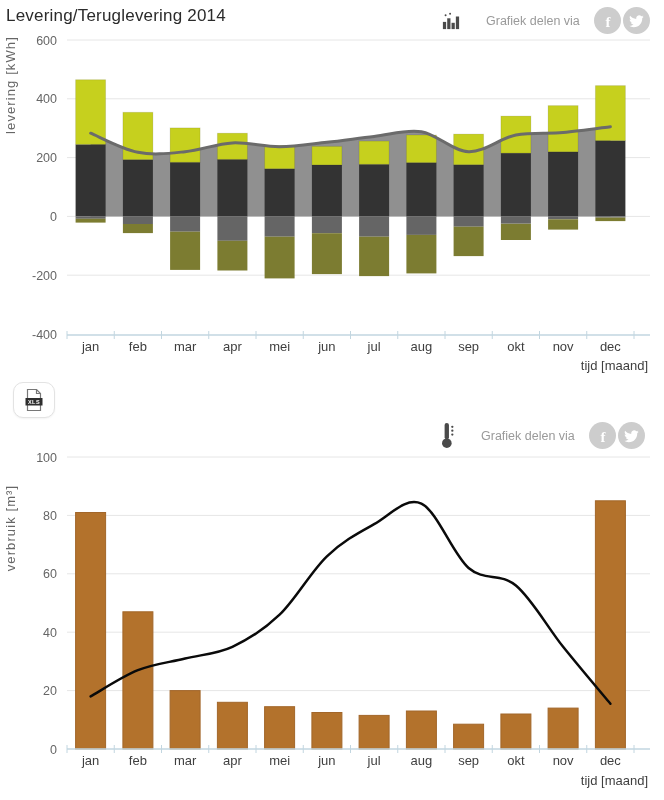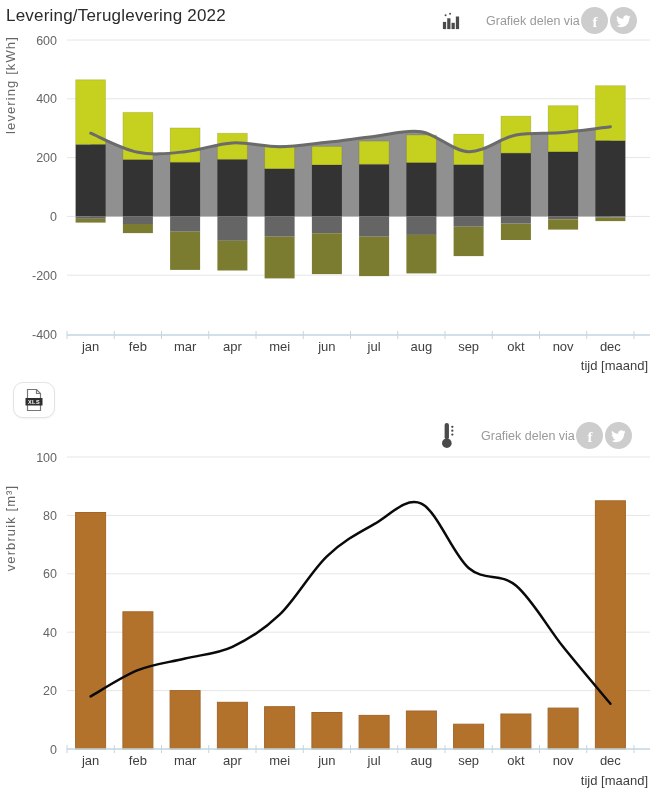--- a/index.html
+++ b/index.html
@@ -1,21 +1,21 @@
 <!DOCTYPE html>
 <html><head>
 <meta charset="utf-8">
 <style>
   html,body{margin:0;padding:0;background:#fff;}
   .page{position:relative;width:664px;height:800px;background:#fff;overflow:hidden;
         font-family:"Liberation Sans",sans-serif;}
   .page-title{position:absolute;left:6px;top:6px;font-size:17px;color:#2b2b2b;letter-spacing:.2px;}
   .share-row{position:absolute;display:flex;align-items:center;}
   .share-row .type-icon{display:inline-flex;margin-right:26px;}
-  .share-label{font-size:12.5px;color:#9a9a9a;margin-right:0;white-space:nowrap;text-align:right;}
+  .share-label{font-size:12.5px;color:#9a9a9a;margin-right:13px;white-space:nowrap;text-align:right;}
   .share-btn{border:none;background:transparent;padding:0;margin:0 1px;cursor:pointer;line-height:0;}
   .xls-button{position:absolute;left:13px;top:382px;width:42px;height:36px;background:#fff;
               border:1px solid #e3e3e3;border-radius:10px;display:flex;align-items:center;
               justify-content:center;padding:0;cursor:pointer;box-shadow:0 1px 2px rgba(0,0,0,.05);}
   #chart-canvas{position:absolute;left:0;top:0;}
   #chart-canvas text{font-family:"Liberation Sans",sans-serif;}
   .ct-tick{font-size:12.5px;fill:#666;}
   .ct-month{font-size:13px;fill:#3f3f3f;}
   .ct-ylab{font-size:13px;fill:#666;letter-spacing:1.1px;}
   .ct-xlab{font-size:13px;fill:#3f3f3f;}
@@ -176,21 +176,21 @@
         <text x="374.125" y="765" class="ct-month" text-anchor="middle">jul</text>
         <text x="421.375" y="765" class="ct-month" text-anchor="middle">aug</text>
         <text x="468.625" y="765" class="ct-month" text-anchor="middle">sep</text>
         <text x="515.875" y="765" class="ct-month" text-anchor="middle">okt</text>
         <text x="563.125" y="765" class="ct-month" text-anchor="middle">nov</text>
         <text x="610.375" y="765" class="ct-month" text-anchor="middle">dec</text>
         <text x="648" y="785" class="ct-xlab" text-anchor="end">tijd [maand]</text>
       </g>
     </svg>
 
-  <div class="page-title">Levering/Teruglevering 2022</div>
+  <div class="page-title">Levering/Teruglevering 2014</div>
 
   <div class="share-row" style="left:442px;top:7px;">
     <span class="type-icon">
       <svg width="18" height="18" viewBox="0 0 20 20" fill="#4a4a4a">
         <circle cx="4" cy="3.5" r="1.1"></circle>
           <circle cx="9" cy="2" r="1.1"></circle>
         <rect x="1" y="11" width="3.6" height="8"></rect>
         <rect x="5.8" y="7" width="3.6" height="12"></rect>
         <rect x="10.6" y="12" width="3.6" height="7"></rect>
         <rect x="15.4" y="5" width="3.6" height="14"></rect>

